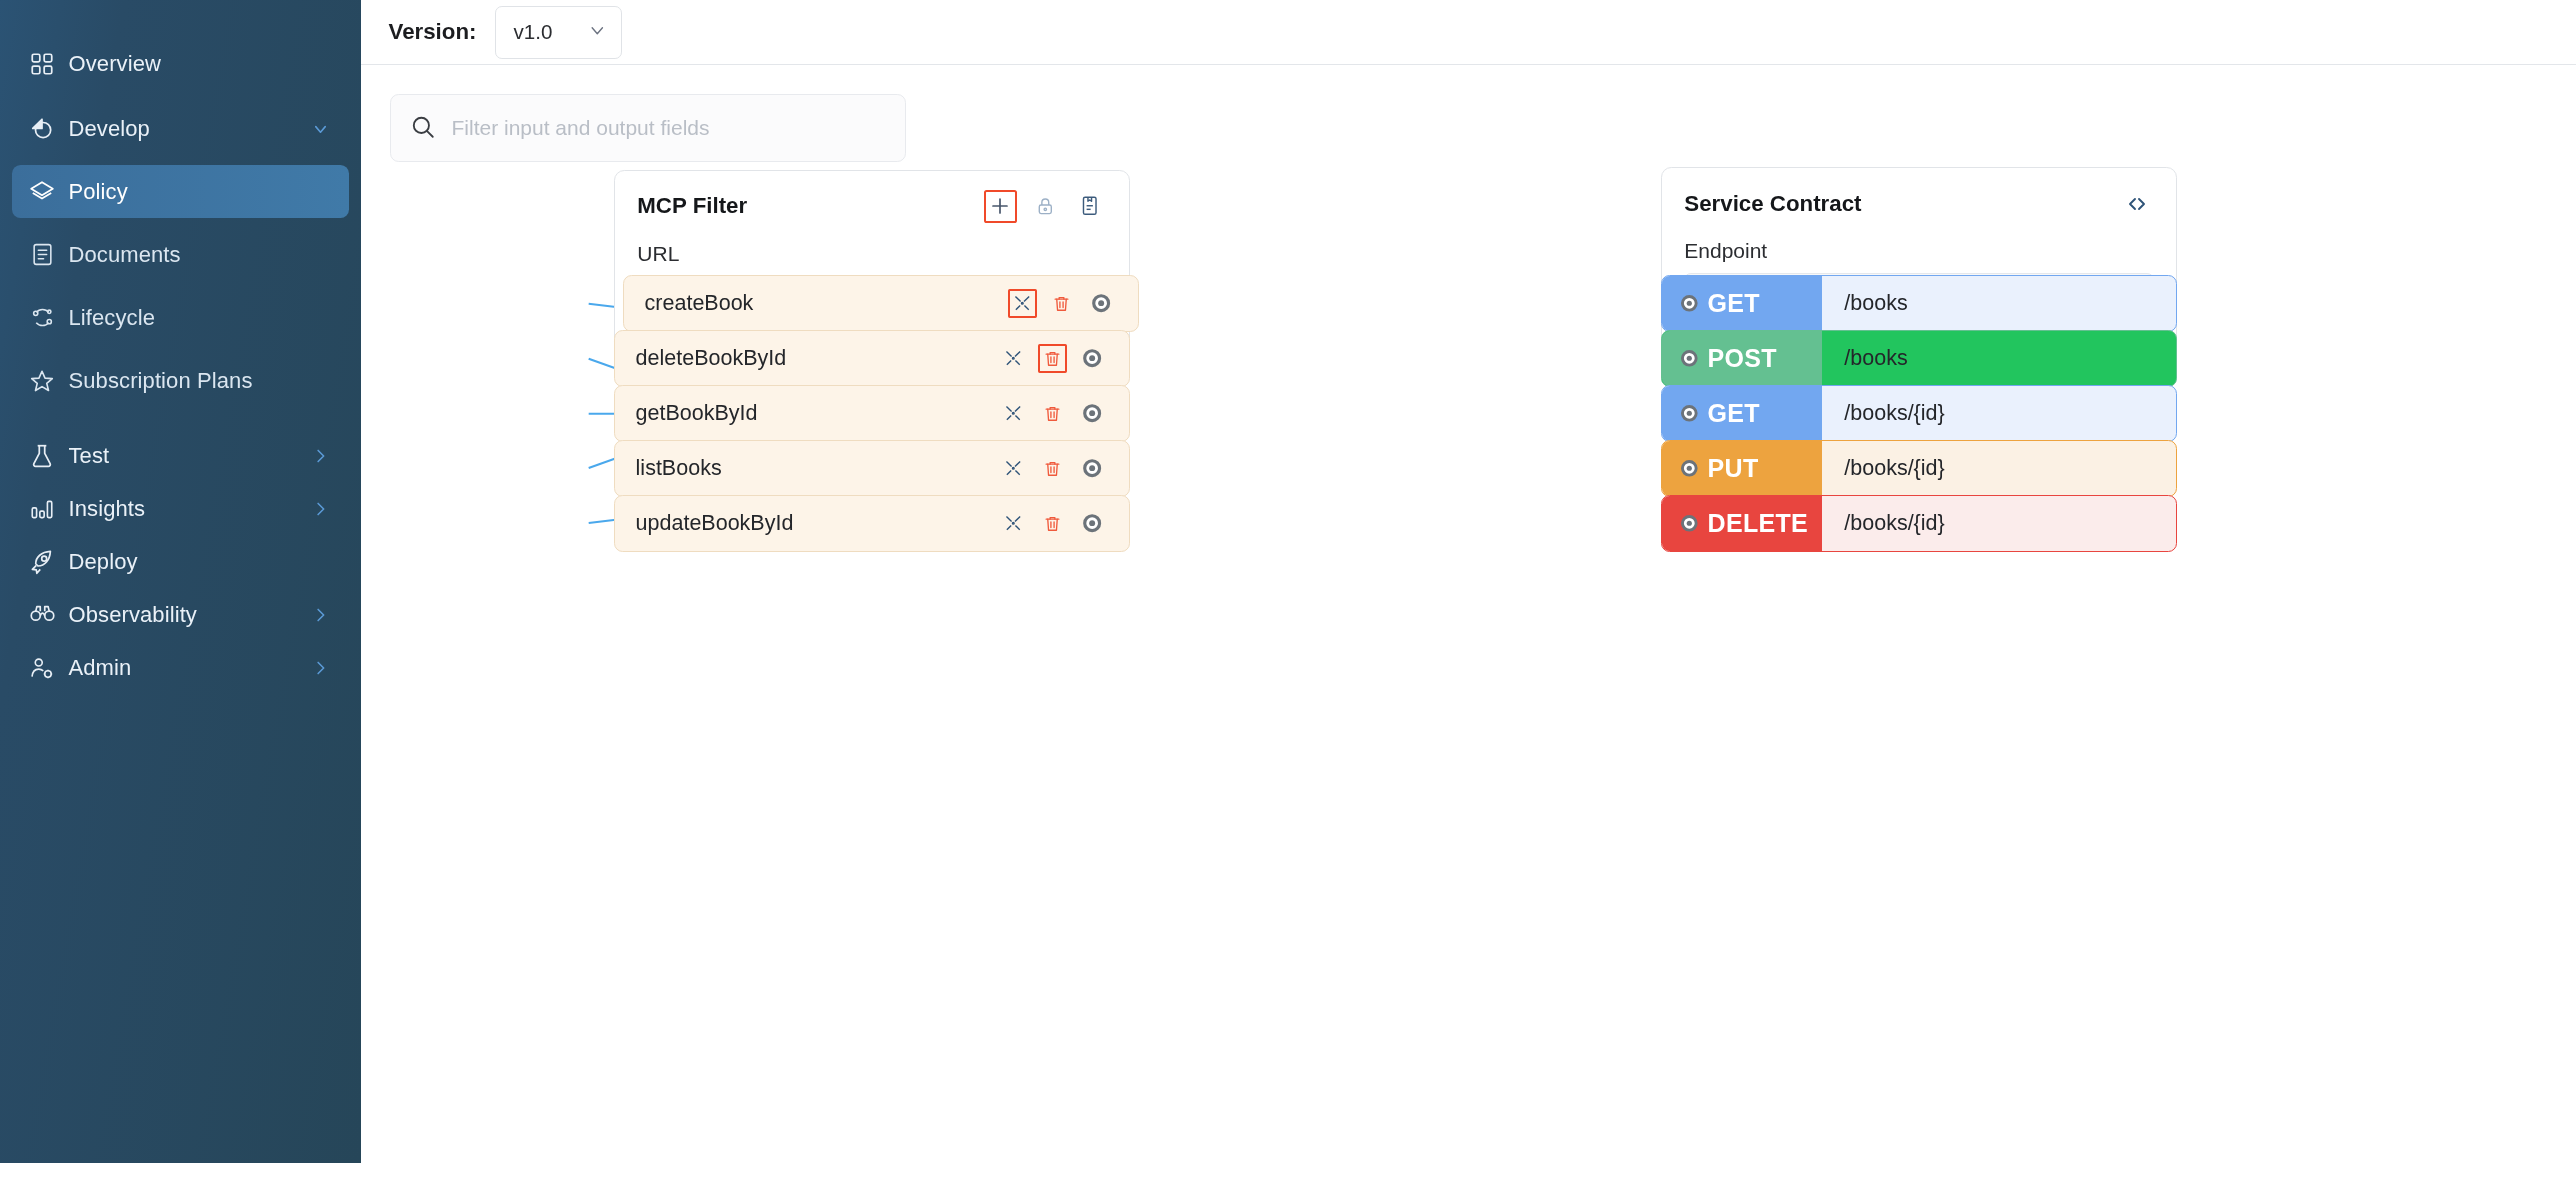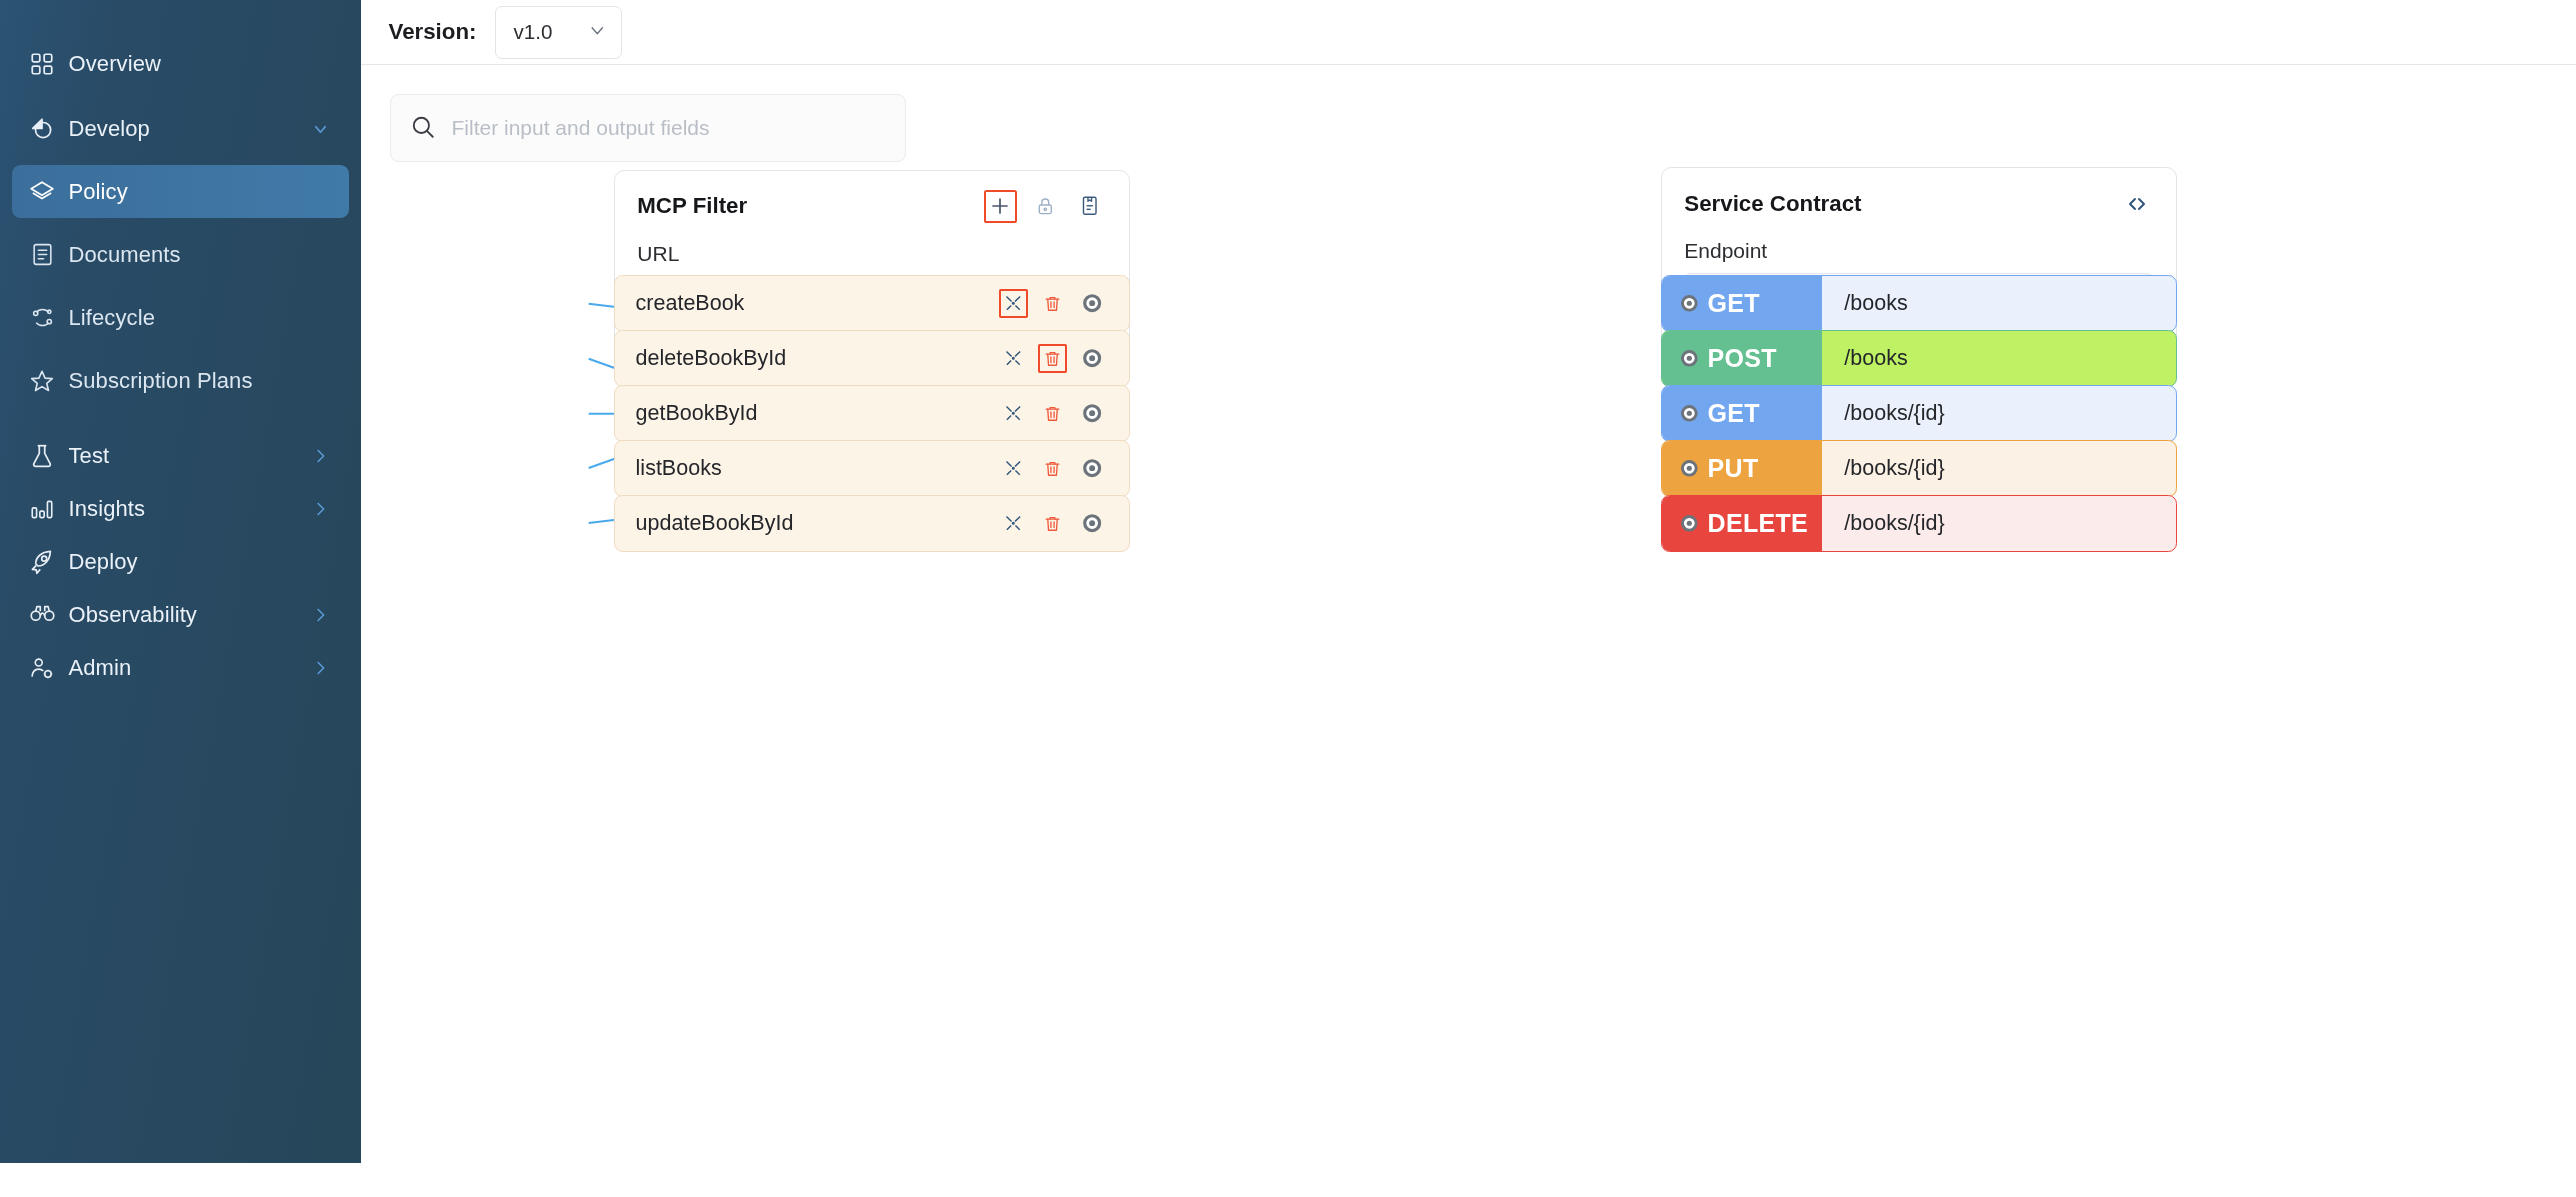--- a/index.html
+++ b/index.html
@@ -386,21 +386,21 @@
           </span>
           <span class="iconbtn">
             <svg width="20.6" height="20.6" viewBox="0 0 24 24" fill="none" stroke="#23262a" stroke-width="1.6" stroke-linejoin="round">
                 <rect x="3.5" y="7.5" width="12" height="13" rx="2"></rect>
                 <path d="M7.5 7.5 V5 a2 2 0 0 1 2 -2 h9 a2 2 0 0 1 2 2 v9 a2 2 0 0 1 -2 2 h-2.5"></path>
               </svg>
           </span>
         </div>
       </div>
 
-      <div class="op-node" style="left:253px; top:113px;">
+      <div class="op-node" style="left:262px; top:113px;">
         <span class="op-name">createBook</span>
         <span class="op-actions">
           <span class="op-ico hl">
             <svg width="20.6" height="20.6" viewBox="0 0 24 24" fill="none" stroke="#2e5378" stroke-width="1.6" stroke-linejoin="round">
                 <path d="M4 4 l6 6"></path>
                 <path d="M14.5 14.5 l5 5"></path>
                 <path d="M20 4 l-6 6"></path>
                 <path d="M9.5 14.5 l-5 5"></path>
                 <circle cx="12" cy="12" r="1"></circle>
               </svg>
@@ -547,21 +547,21 @@
         <div class="ep-method" style="background:#72a7f0;">
           <svg width="20.6" height="20.6" viewBox="0 0 24 24">
               <circle cx="12" cy="12" r="8" fill="#fff" stroke="#6c737a" stroke-width="3.4"></circle>
               <circle cx="12" cy="12" r="3" fill="#6c737a"></circle>
             </svg>
           <span>GET</span>
         </div>
         <div class="ep-path">/books</div>
       </div>
 
-      <div class="ep-node" style="left:1300px; top:168px; background:#bef264; border-color:#64c091;">
+      <div class="ep-node" style="left:1300px; top:168px; background:#22c55e; border-color:#64c091;">
         <div class="ep-method" style="background:#64c091;">
           <svg width="20.6" height="20.6" viewBox="0 0 24 24">
               <circle cx="12" cy="12" r="8" fill="#fff" stroke="#6c737a" stroke-width="3.4"></circle>
               <circle cx="12" cy="12" r="3" fill="#6c737a"></circle>
             </svg>
           <span>POST</span>
         </div>
         <div class="ep-path">/books</div>
       </div>
 

